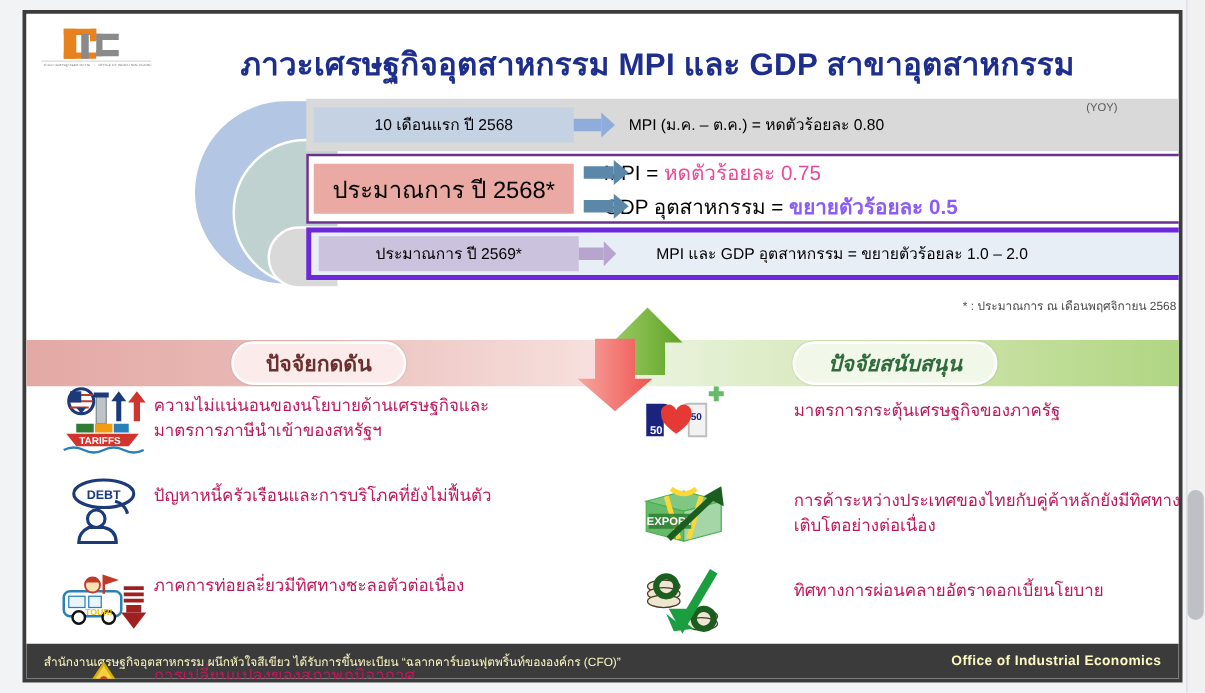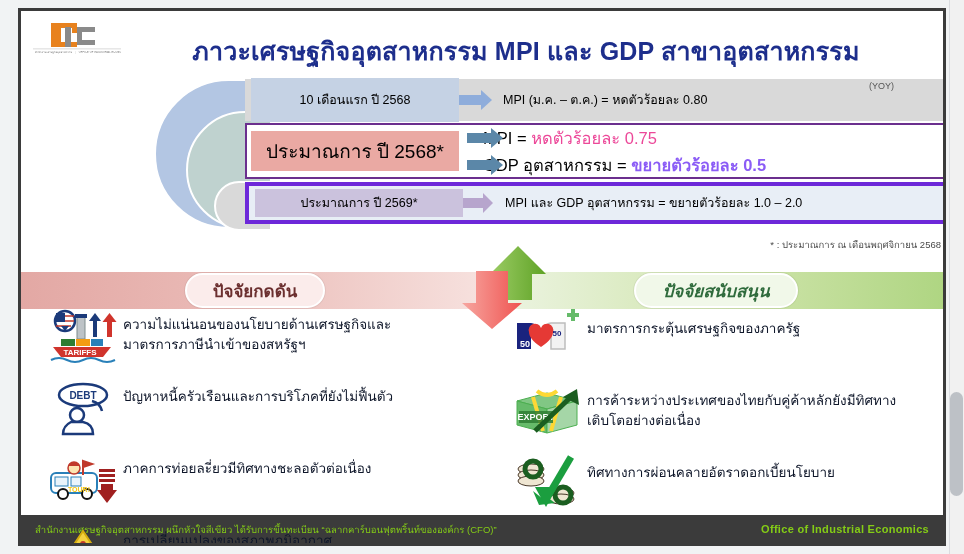--- a/index.html
+++ b/index.html
@@ -76,21 +76,21 @@
   #row3 {
     left: 224px; top: 171px; width: 708px; height: 42px;
     background: #e8eef6;
     border: 4px solid #6d28d9;
   }
 
   .tag {
     flex: none; display:flex; align-items:center; justify-content:center;
     color:#000; text-align:center;
   }
-  #tag1 { width: 208px; height: 44px; margin-left: 6px; background:#c5d2e4; font-size: 12.5px; }
+  #tag1 { width: 208px; height: 28px; margin-left: 6px; background:#c5d2e4; font-size: 12.5px; }
   #tag2 { width: 208px; height: 40px; margin-left: 4px; background:#eaa9a3; font-size: 19px; font-weight:normal; }
   #tag3 { width: 208px; height: 28px; margin-left: 6px; background:#cbc2dd; font-size: 12.5px; }
 
   .arrow {
     flex: none; position: relative; height: 0;
   }
   .arrow .shaft { position:absolute; top:-5px; left:0; height:10px; }
   .arrow .head {
     position:absolute; top:-10px; left:0;
     width:0;height:0; border-top:10px solid transparent;
@@ -98,21 +98,21 @@
   }
   .a-lightblue .shaft { background:#8faddb; width:22px; }
   .a-lightblue .head  { left:22px; border-left:11px solid #8faddb; }
   .a-steel .shaft { background:#5b87a8; width:24px; }
   .a-steel .head  { left:24px; border-left:12px solid #5b87a8; }
   .a-purple .shaft { background:#b7a5cd; width:20px; }
   .a-purple .head  { left:20px; border-left:10px solid #b7a5cd; }
 
   .val { flex:1; color:#000; }
   #val1 { font-size: 12.5px; margin-left: 44px; }
-  #val3 { font-size: 12.5px; margin-left: 42px; }
+  #val3 { font-size: 12.5px; margin-left: 62px; }
   .r2col { flex:1; margin-left: 8px; }
   .r2line { display:flex; align-items:center; height:27px; }
   .r2text { font-size: 16.5px; margin-left: 16px; white-space: nowrap; }
   .red   { color:#ec4899; }
   .green { color:#8b5cf6;font-weight:bold; }
 
   #yoy {
     position:absolute; left: 848px; top: 70px; z-index:5;
     font-size: 9px; color:#555;
   }
@@ -149,29 +149,29 @@
   #arrow-down { left: 437px; top: 258px; }
 
   
   .col { position:absolute; top: 298px; z-index:4; }
   #col-left  { left: 26px;  width: 440px; }
   #col-right { left: 490px; width: 438px; }
 
   .item { display:flex; align-items:flex-start; margin-bottom: 16px; }
   .item .ico { flex:none; width: 76px; height: 56px; position:relative; }
   .item .txt {
-    flex:1; font-size: 13.5px; color:#0f172a; line-height: 20px;
+    flex:1; font-size: 13.5px; color:#be185d; line-height: 20px;
     padding-top: 6px;
   }
-  #col-right .item .txt { padding-top: 10px; }
+  #col-right .item .txt { padding-top: 10px; margin-left: 48px; }
 
   
   #footer {
     position:absolute; left:0; bottom:0; width: 922px; height: 28px;
-    background:#3b3b3b; color:#84cc16;
+    background:#3b3b3b; color:#fef9c3;
     display:flex; align-items:center; justify-content:space-between;
     padding: 0 14px;
   }
   #footer-left  { font-size: 9.5px; }
   #footer-right { font-size: 11px; font-weight:bold; letter-spacing:.3px; }
 
   
   #scrollbar {
     position:absolute; right:0; top:0; width: 15px; height:554px;
     background:#f1f1f1; border-left:1px solid #dadce0;

